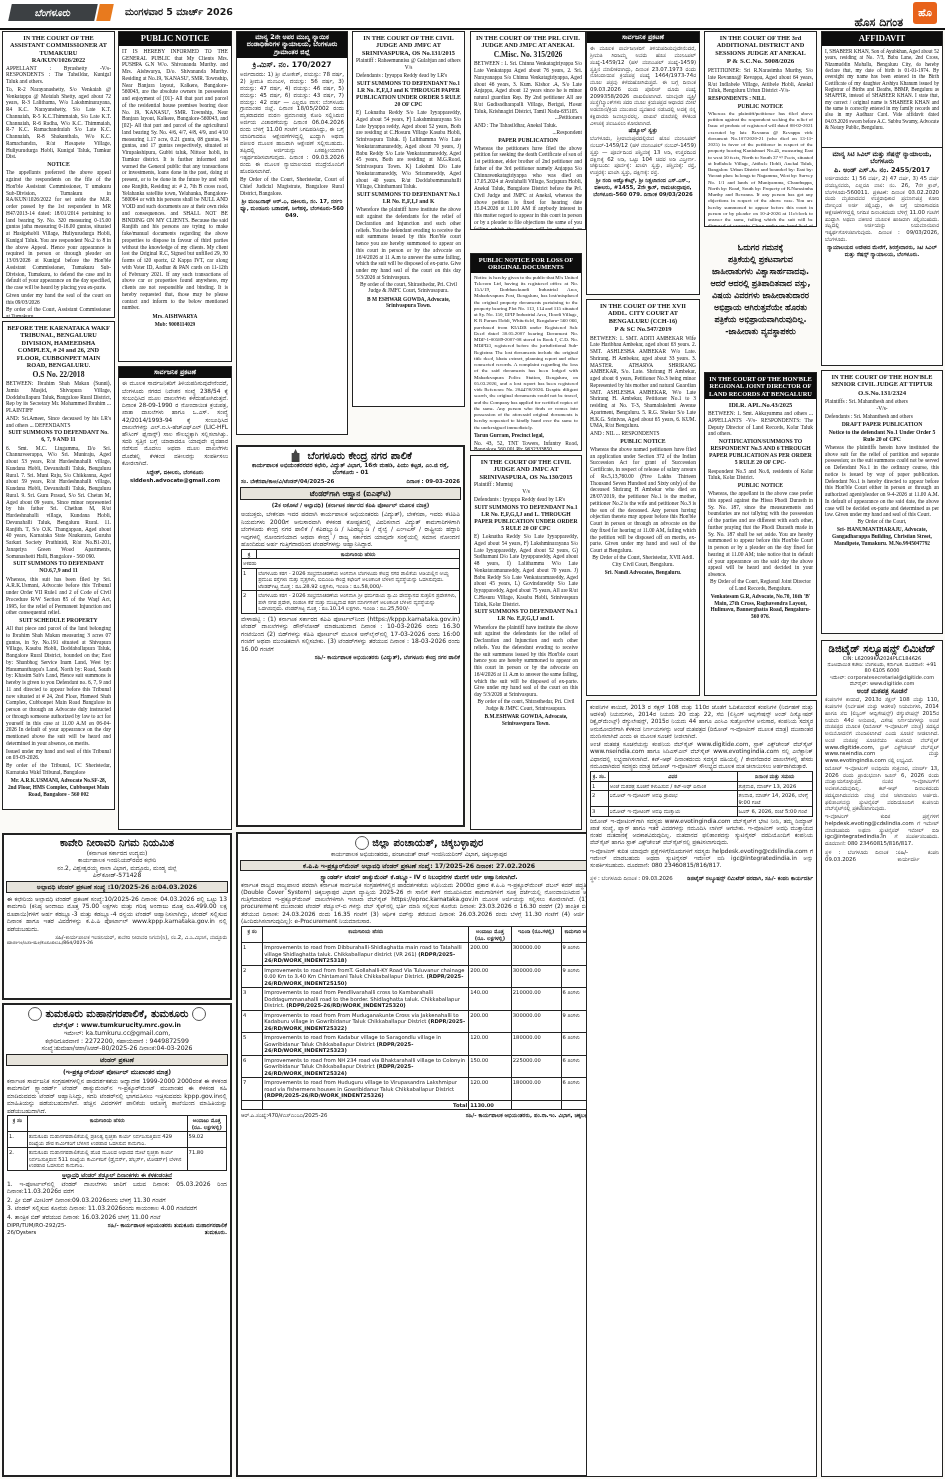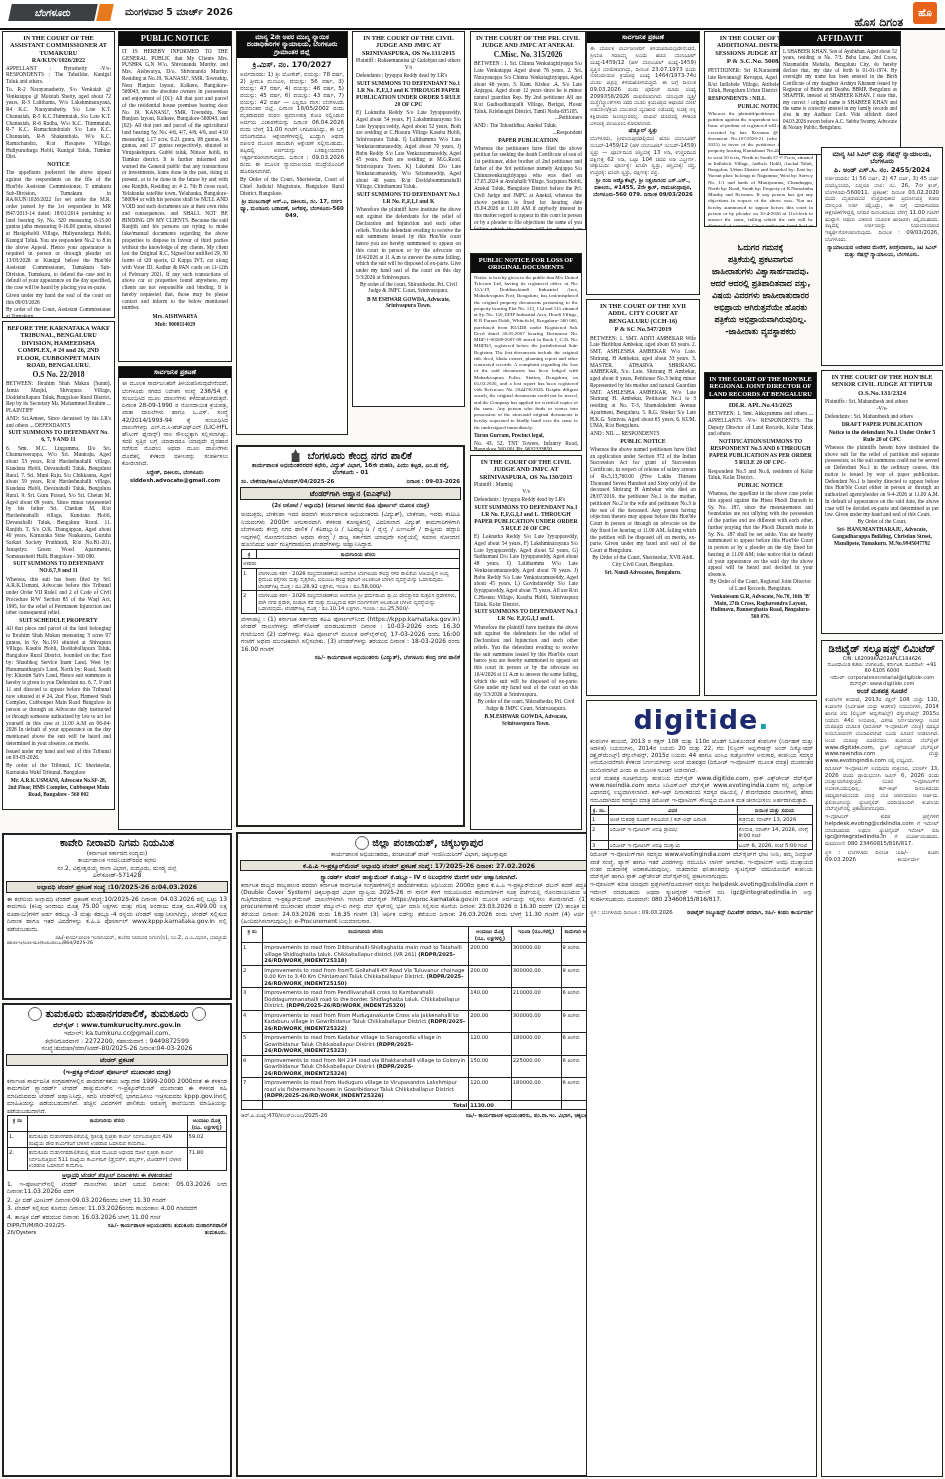--- a/index.html
+++ b/index.html
@@ -190,28 +190,28 @@
   <div class="case" style="font-size:6.4px">IDLR. APL.No.43/2025</div>
   <div class="bd">BETWEEN: 1. Smt. Akkayamma and others ... APPELLANTS  -V/s-  RESPONDENTS: The Deputy Director of Land Records, Kolar Taluk and others.</div>
   <div class="sec">NOTIFICATION/SUMMONS TO RESPONDENT No.5 AND 6 THROUGH PAPER PUBLICATION AS PER ORDER 5 RULE 20 OF CPC-</div>
   <div class="bd">Respondent No.5 and No.6, residents of Kolar Taluk, Kolar District.</div>
   <div class="sec">PUBLIC NOTICE</div>
   <div class="bd">Whereas, the appellant in the above case prefer this appeal against the Hissa Phodi Durasth in Sy. No. 187, since the measurements and boundaries are not tallying with the possession of the parties and are different with each other, further praying that the Phodi Durasth made in Sy. No. 187 shall be set aside. You are hereby summoned to appear before this Hon'ble Court in person or by a pleader on the day fixed for hearing at 11.00 AM; take notice that in default of your appearance on the said day the above appeal will be heard and decided in your absence.</div>
   <div class="ctr">By Order of the Court, Regional Joint Director of Land Records, Bengaluru.</div>
   <div class="sig">Venkatesam G.R, Advocate, No.70, 16th 'B' Main, 27th Cross, Raghavendra Layout, Hulimavu, Bannerghatta Road, Bengaluru-560 076.</div>
 </div>
 
-<div class="blk" style="left:779px;top:31px;width:122px;height:124px">
+<div class="blk" style="left:821px;top:31px;width:122px;height:124px">
   <div class="banner">AFFIDAVIT</div>
   <div class="bd" style="font-size:5.1px">I, SHABEER KHAN, Son of Ayubkhan, Aged about 52 years, residing at No. 7/3, Baba Lane, 2nd Cross, Nizamuddin Mohalla, Bengaluru City, do hereby declare that, my date of birth is 01-01-1974. By oversight my name has been entered in the Birth Certificate of my daughter Arshiya Khanum issued by Registrar of Births and Deaths, BBMP, Bengaluru as SHAFFIR, instead of SHABEER KHAN. I state that, my correct / original name is SHABEER KHAN and the same is correctly entered in my family records and also in my Aadhaar Card. Vide affidavit dated 04.03.2026 sworn before A.C. Subbu Swamy, Advocate &amp; Notary Public, Bengaluru.</div>
 </div>
 
 <div class="blk kn" style="left:821px;top:147px;width:122px;height:219px">
   <div class="ttl">ಮಾನ್ಯ ಸಿಟಿ ಸಿವಿಲ್ ಮತ್ತು ಸೆಷನ್ಸ್ ನ್ಯಾಯಾಲಯ, ಬೆಂಗಳೂರು</div>
-  <div class="case" style="font-size:6.6px">ಪಿ. ಅಂಡ್ ಎಸ್.ಸಿ. ನಂ. 2455/2024</div>
+  <div class="case" style="font-size:6.6px">ಪಿ. ಅಂಡ್ ಎಸ್.ಸಿ. ನಂ. 2455/2017</div>
   <div class="bd">ಅರ್ಜಿದಾರರು: 1) 56 ವರ್ಷ, 2) 47 ವರ್ಷ, 3) 45 ವರ್ಷ ವಯಸ್ಸಿನವರು, ಎಲ್ಲರೂ ವಾಸ: ನಂ. 26, 7ನೇ ಕ್ರಾಸ್, ಬೆಂಗಳೂರು-560011. ಪ್ರಕಟಣೆ: ದಿನಾಂಕ 03.02.2020 ರಂದು ಮೃತರಾದವರ ಉತ್ತರಾಧಿಕಾರ ಪ್ರಮಾಣಪತ್ರ ಕೋರಿ ಮೇಲ್ಕಂಡ ಅರ್ಜಿ ಸಲ್ಲಿಸಿದ್ದು, ಈ ಬಗ್ಗೆ ಯಾರಿಗಾದರೂ ಆಕ್ಷೇಪಣೆಗಳಿದ್ದಲ್ಲಿ ನಿಗದಿತ ದಿನಾಂಕದಂದು ಬೆಳಿಗ್ಗೆ 11.00 ಗಂಟೆಗೆ ಖುದ್ದಾಗಿ ಅಥವಾ ವಕೀಲರ ಮೂಲಕ ಹಾಜರಾಗಿ ಸಲ್ಲಿಸಬಹುದು. ತಪ್ಪಿದಲ್ಲಿ ಅರ್ಜಿಯನ್ನು ನಿಯಮಾನುಸಾರ ಇತ್ಯರ್ಥಗೊಳಿಸಲಾಗುವುದು. ದಿನಾಂಕ : 09/03/2026, ಬೆಂಗಳೂರು.</div>
   <div class="sig">ನ್ಯಾಯಾಲಯದ ಆದೇಶದ ಮೇರೆಗೆ, ಶಿರಸ್ತೇದಾರರು, ಸಿಟಿ ಸಿವಿಲ್ ಮತ್ತು ಸೆಷನ್ಸ್ ನ್ಯಾಯಾಲಯ, ಬೆಂಗಳೂರು.</div>
 </div>
 
 <div class="blk" style="left:821px;top:370px;width:122px;height:264px">
   <div class="ttl">IN THE COURT OF THE HON'BLE SENIOR CIVIL JUDGE AT TIPTUR</div>
   <div class="case" style="font-size:6.8px">O.S.No.131/2324</div>
   <div class="bd">Plaintiffs : Sri. Mahanthesh and others</div>
   <div class="ctr">-V/s-</div>
   <div class="bd">Defendants : Sri. Mahanthesh and others</div>
@@ -398,21 +398,20 @@
     </tr>
   </tbody>
     </table>
   <div class="foot2">
     <span>ಆರ್.ಪಿ.ಸಂಖ್ಯೆ:470/ಕೆಎಸ್‌ಎಂಸಿಎ/2025-26</span>
     <span style="font-weight:bold">ಸಹಿ/- ಕಾರ್ಯಪಾಲಕ ಅಭಿಯಂತರರು, ಪಂ.ರಾ.ಇಂ. ವಿಭಾಗ, ಚಿಕ್ಕಬಳ್ಳಾಪುರ</span>
   </div>
 </div>
 
 <div class="blk kn" style="left:586px;top:700px;width:231px;height:777px">
-  <div class="digi-word"><span>digitide</span><span class="dot">.</span></div>
   <div class="bd" style="font-size:5.8px">ಕಂಪನಿಗಳ ಕಾಯಿದೆ, 2013 ರ ಸೆಕ್ಷನ್ 108 ಮತ್ತು 110ರ ಜೊತೆಗೆ ಓದಿಕೊಂಡಂತೆ ಕಂಪನಿಗಳ (ನಿರ್ವಹಣೆ ಮತ್ತು ಆಡಳಿತ) ನಿಯಮಗಳು, 2014ರ ನಿಯಮ 20 ಮತ್ತು 22, ಸೆಬಿ (ಲಿಸ್ಟಿಂಗ್ ಆಬ್ಲಿಗೇಷನ್ಸ್ ಅಂಡ್ ಡಿಸ್ಕ್ಲೋಷರ್ ರಿಕ್ವೈರ್‌ಮೆಂಟ್ಸ್) ರೆಗ್ಯುಲೇಷನ್ಸ್, 2015ರ ನಿಯಮ 44 ಹಾಗೂ ಎಂಸಿಎ ಸುತ್ತೋಲೆಗಳ ಅನುಸಾರ, ಕಂಪನಿಯ ಸದಸ್ಯರ ಅನುಮೋದನೆಗಾಗಿ ಕೆಳಕಂಡ ನಿರ್ಣಯಗಳನ್ನು ಅಂಚೆ ಮತಪತ್ರದ (ರಿಮೋಟ್ ಇ-ವೋಟಿಂಗ್ ಮೂಲಕ ಮಾತ್ರ) ಮುಖಾಂತರ ಮಂಡಿಸಲಾಗಿದೆ ಎಂದು ಈ ಮೂಲಕ ಸೂಚನೆ ನೀಡಲಾಗಿದೆ.</div>
   <div class="bd" style="font-size:5.8px">ಅಂಚೆ ಮತಪತ್ರ ಸೂಚನೆಯನ್ನು ಕಂಪನಿಯ ವೆಬ್‌ಸೈಟ್ www.digitide.com, ಸ್ಟಾಕ್ ಎಕ್ಸ್‌ಚೇಂಜ್ ವೆಬ್‌ಸೈಟ್ www.nseindia.com ಹಾಗೂ ಸಿಡಿಎಸ್‌ಎಲ್ ವೆಬ್‌ಸೈಟ್ www.evotingindia.com ನಲ್ಲಿ ಎಲೆಕ್ಟ್ರಾನಿಕ್ ವಿಧಾನದಲ್ಲಿ ಲಭ್ಯವಾಗಿಸಲಾಗಿದೆ. ಕಟ್-ಆಫ್ ದಿನಾಂಕದಂದು ಸದಸ್ಯರ ವಹಿಯಲ್ಲಿ / ಠೇವಣಿದಾರರ ದಾಖಲೆಗಳಲ್ಲಿ ಹೆಸರು ನಮೂದಾಗಿರುವ ಸದಸ್ಯರು ಮಾತ್ರ ರಿಮೋಟ್ ಇ-ವೋಟಿಂಗ್ ಸೌಲಭ್ಯದ ಮೂಲಕ ಮತ ಚಲಾಯಿಸಲು ಅರ್ಹರಾಗಿರುತ್ತಾರೆ.</div>
   <table class="t">
     <tbody>
         <tr>
       <th style="width:8%">ಕ್ರ. ಸಂ.</th>
       <th>ವಿವರ</th>
       <th style="width:34%">ದಿನಾಂಕ ಮತ್ತು ಸಮಯ</th>
     </tr>
     <tr>

